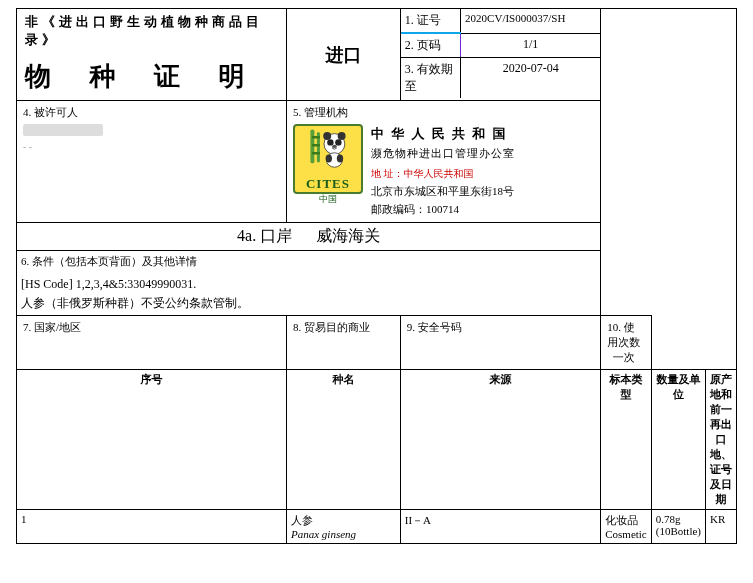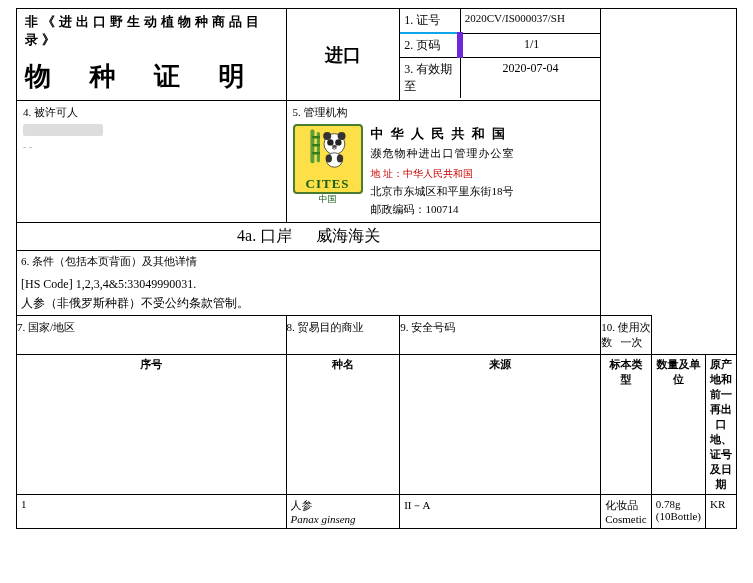--- a/index.html
+++ b/index.html
@@ -117,21 +117,21 @@
       text-align: center;
     }
     .conditions-cell {
       padding: 4px 6px;
       min-height: 80px;
       font-size: 12px;
       line-height: 1.6;
     }
     .country-row td {
       font-size: 11px;
-      padding: 4px 0;
+      padding: 4px 6px;
     }
     .header-row-11 td {
       font-size: 11px;
       text-align: center;
       background: #f0f0f0;
       padding: 2px 4px;
       font-weight: bold;
     }
     .header-row-sub td {
       font-size: 11px;
@@ -176,21 +176,21 @@
         <div class="import-label">进口</div>
       </td>
       <td style="width:40%; padding:0;">
         <table class="cert-info-table">
           <tbody>
                 <tr>
             <td style="width:30%; border-bottom:2px solid #0ea5e9; border-right:1px solid #000; padding:3px 4px;">1. 证号</td>
             <td style="border-bottom:1px solid #000; padding:3px 4px; font-size:11px;">2020CV/IS000037/SH</td>
           </tr>
           <tr>
-            <td style="border-bottom:1px solid #000; border-right:6px solid #6d28d9; padding:3px 4px;">2. 页码</td>
+            <td style="border-bottom:1px solid #000; border-right:1px solid #6d28d9; padding:3px 4px;">2. 页码</td>
             <td style="border-bottom:1px solid #000; padding:3px 4px; text-align:center;">1/1</td>
           </tr>
           <tr>
             <td style="border-right:1px solid #000; padding:3px 4px;">3. 有效期至</td>
             <td style="padding:3px 4px; text-align:center;">2020-07-04</td>
           </tr>
         </tbody>
             </table>
       </td>
     </tr>

